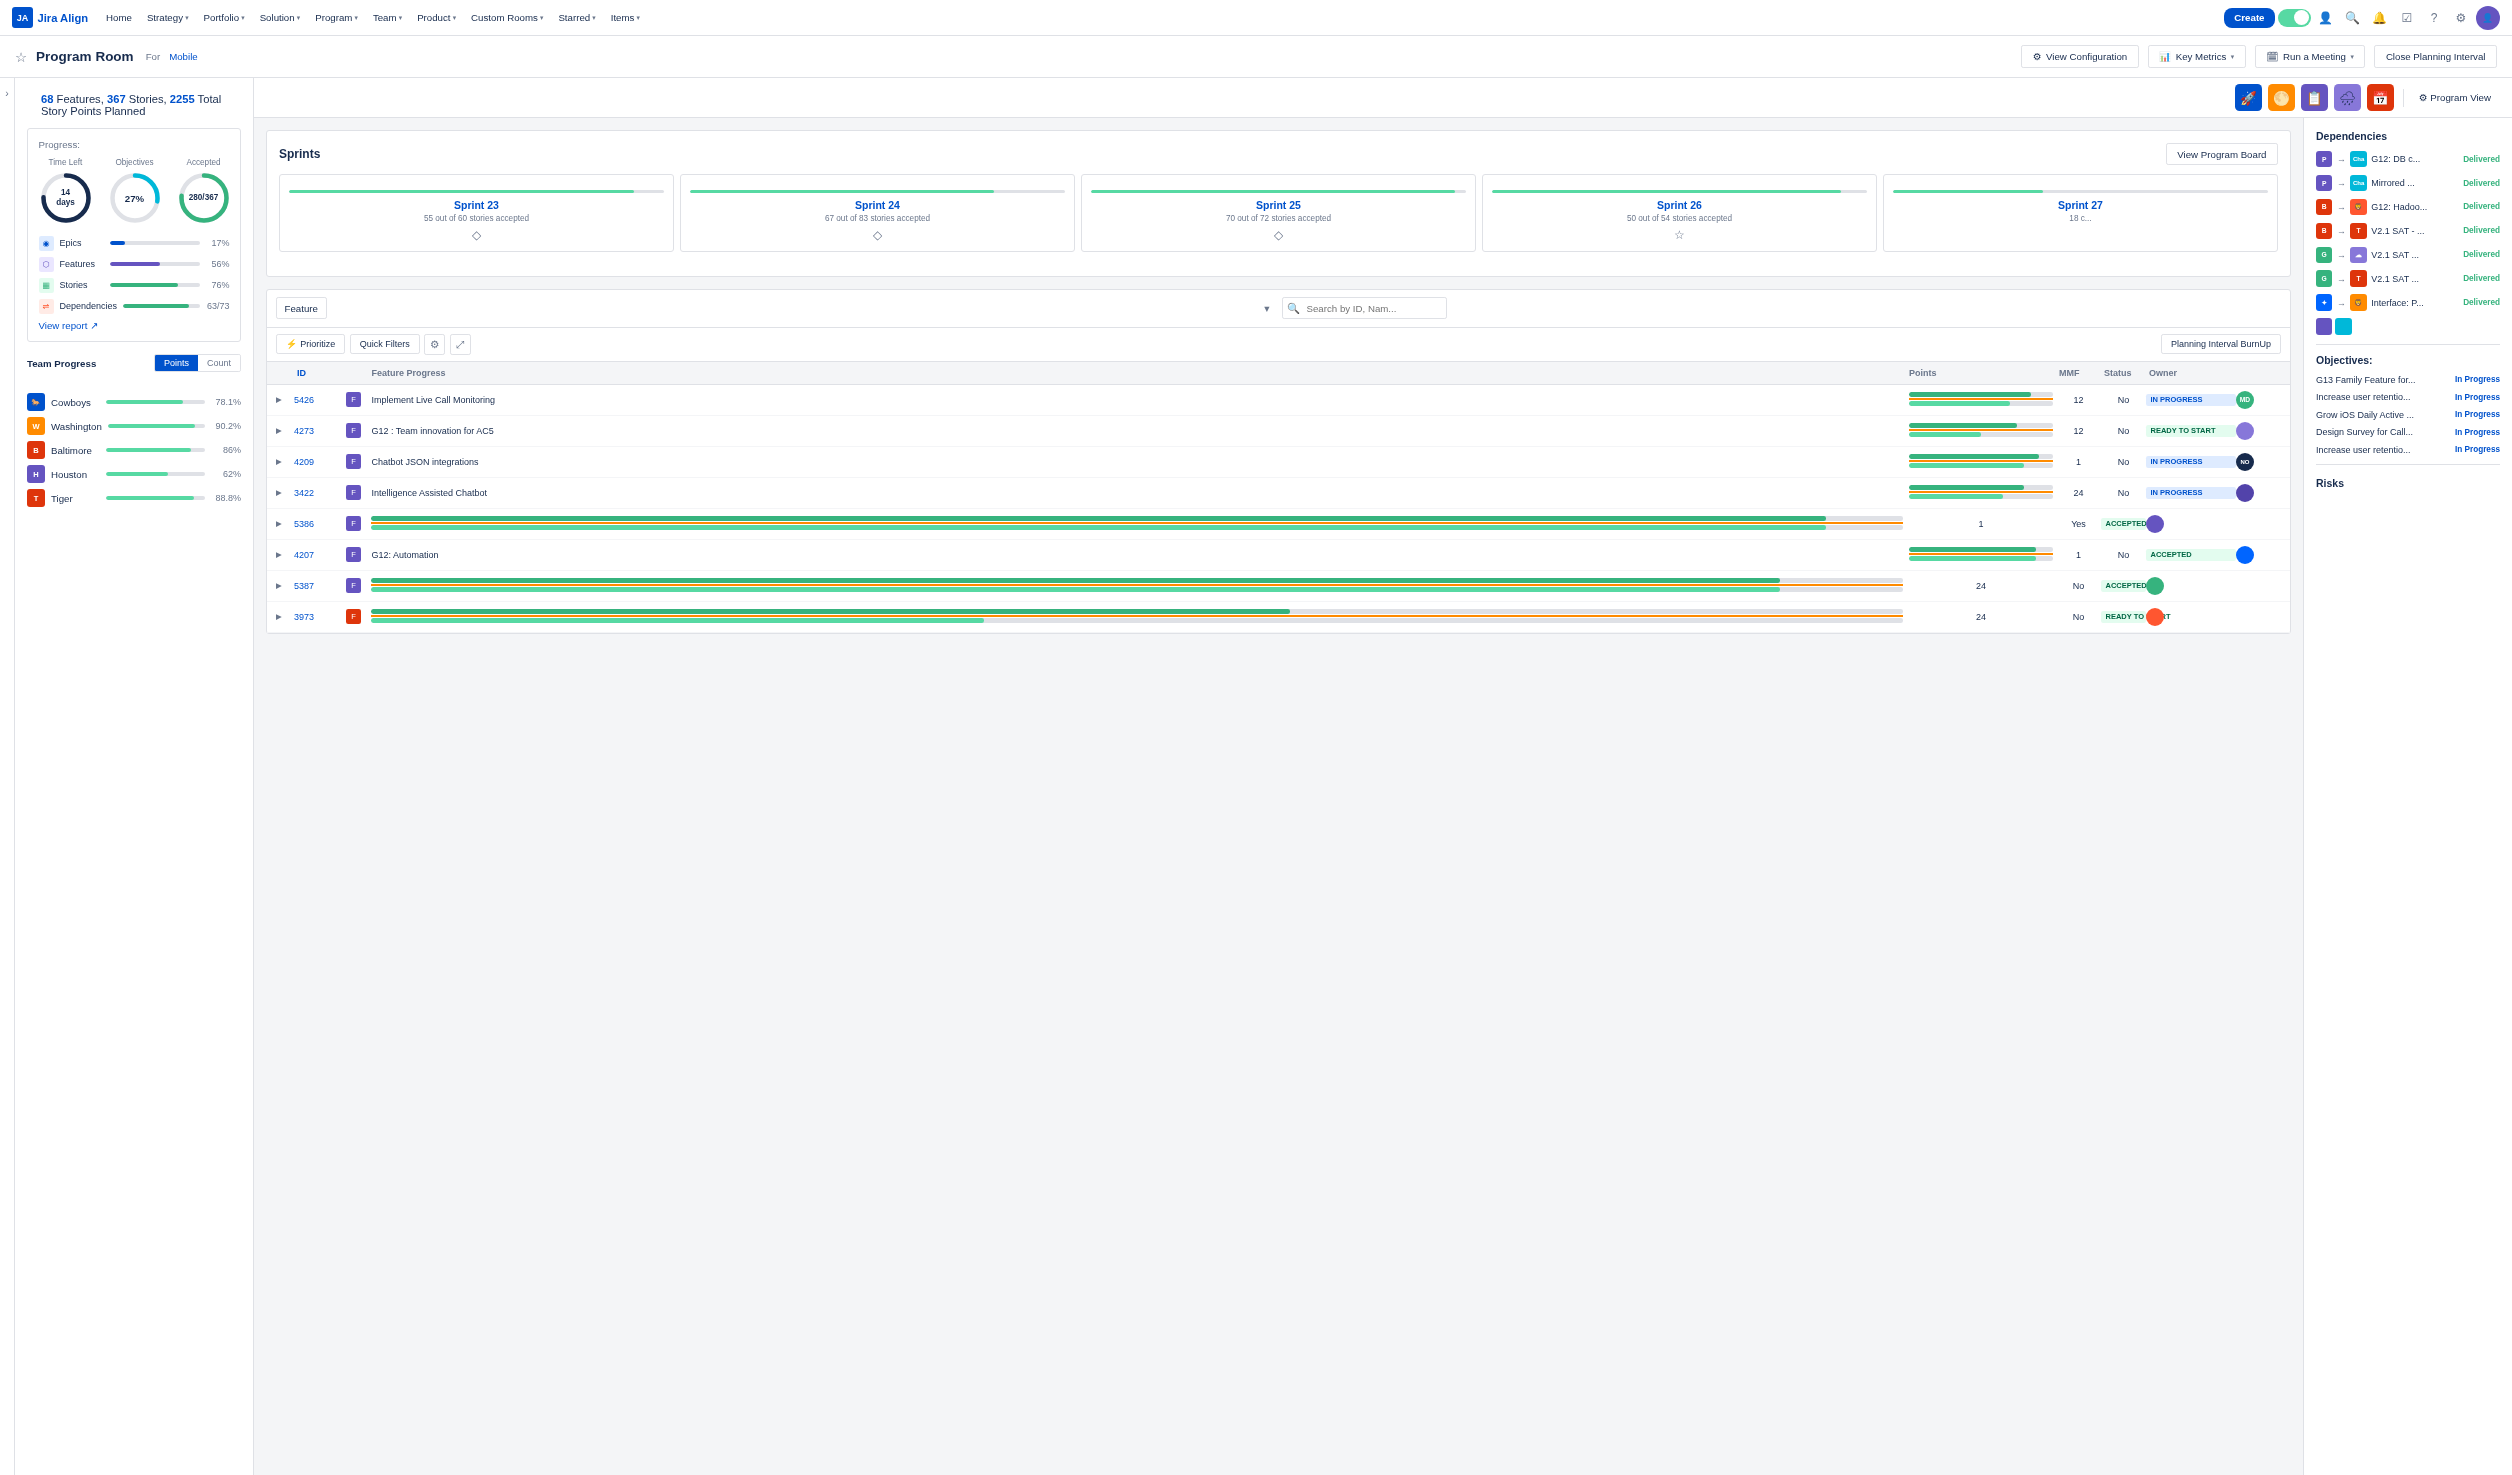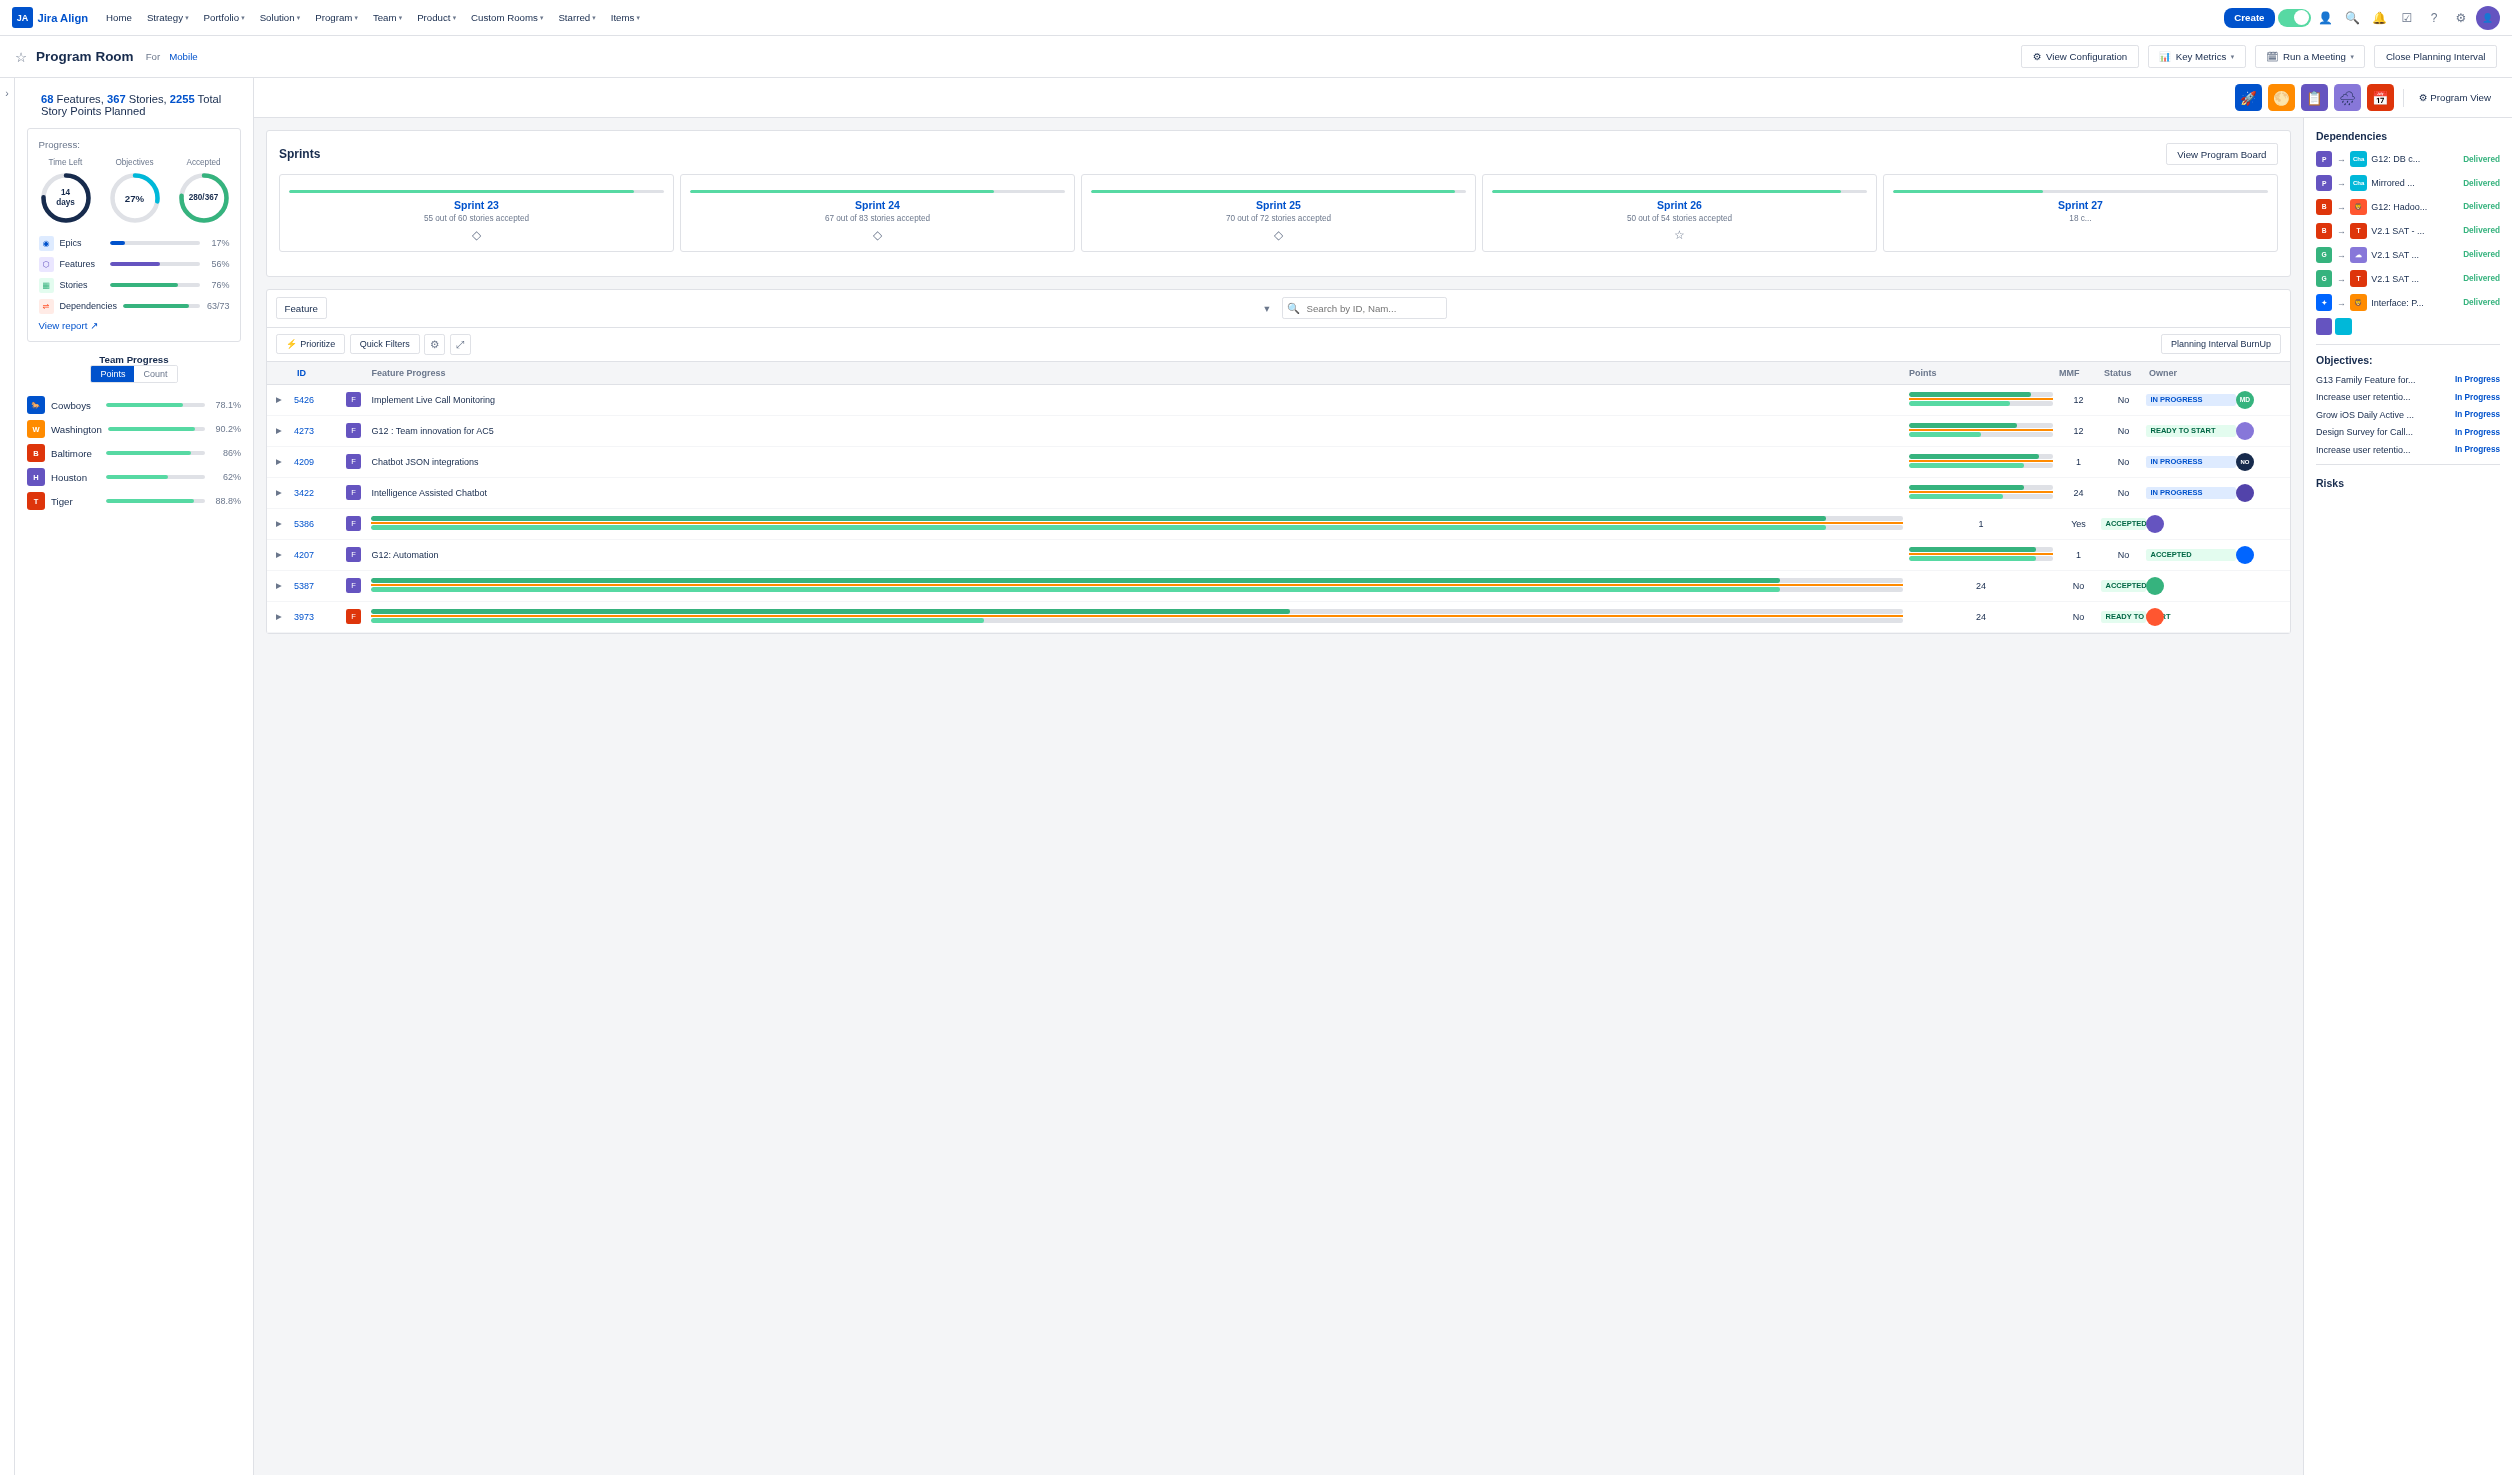--- a/index.html
+++ b/index.html
@@ -52,21 +52,21 @@
     .progress-bar-icon { width: 15px; height: 15px; border-radius: 2.2px; display: flex; align-items: center; justify-content: center; font-size: 8.2px; flex-shrink: 0; }
     .progress-bar-label { font-size: 9px; color: #172b4d; flex: 1; }
     .progress-bar-track { flex: 2; height: 4.5px; background: #dfe1e6; border-radius: 2.2px; overflow: hidden; }
     .progress-bar-fill { height: 100%; border-radius: 2.2px; }
     .progress-bar-pct { font-size: 9px; color: #6b778c; width: 24px; text-align: right; }
 
     .view-report-link { color: #0052cc; font-size: 9.7px; cursor: pointer; display: flex; align-items: center; gap: 3px; margin-top: 6px; }
 
     
     .team-progress-section { margin-top: 12px; }
-    .team-progress-header { display: flex; align-items: center; justify-content: center; margin-bottom: 13px; flex-direction: column; }
+    .team-progress-header { display: flex; align-items: center; justify-content: space-between; margin-bottom: 21px; }
     .team-progress-title { font-size: 9.7px; font-weight: 600; color: #172b4d; }
     .team-tabs { display: flex; border: 0.7px solid #dfe1e6; border-radius: 2.2px; overflow: hidden; }
     .team-tab { padding: 3px 9px; font-size: 9px; cursor: pointer; color: #6b778c; background: #fff; }
     .team-tab.active { background: #0052cc; color: #fff; }
     .team-row { display: flex; align-items: center; gap: 6px; margin-bottom: 6px; }
     .team-icon { width: 18px; height: 18px; border-radius: 3px; display: flex; align-items: center; justify-content: center; font-size: 7.5px; font-weight: 700; color: #fff; flex-shrink: 0; }
     .team-name { font-size: 9.7px; color: #172b4d; flex: 1; }
     .team-bar-track { flex: 2; height: 4.5px; background: #dfe1e6; border-radius: 2.2px; overflow: hidden; }
     .team-bar-fill { height: 100%; border-radius: 2.2px; background: #57d9a3; }
     .team-pct { font-size: 9px; color: #6b778c; width: 30px; text-align: right; }

